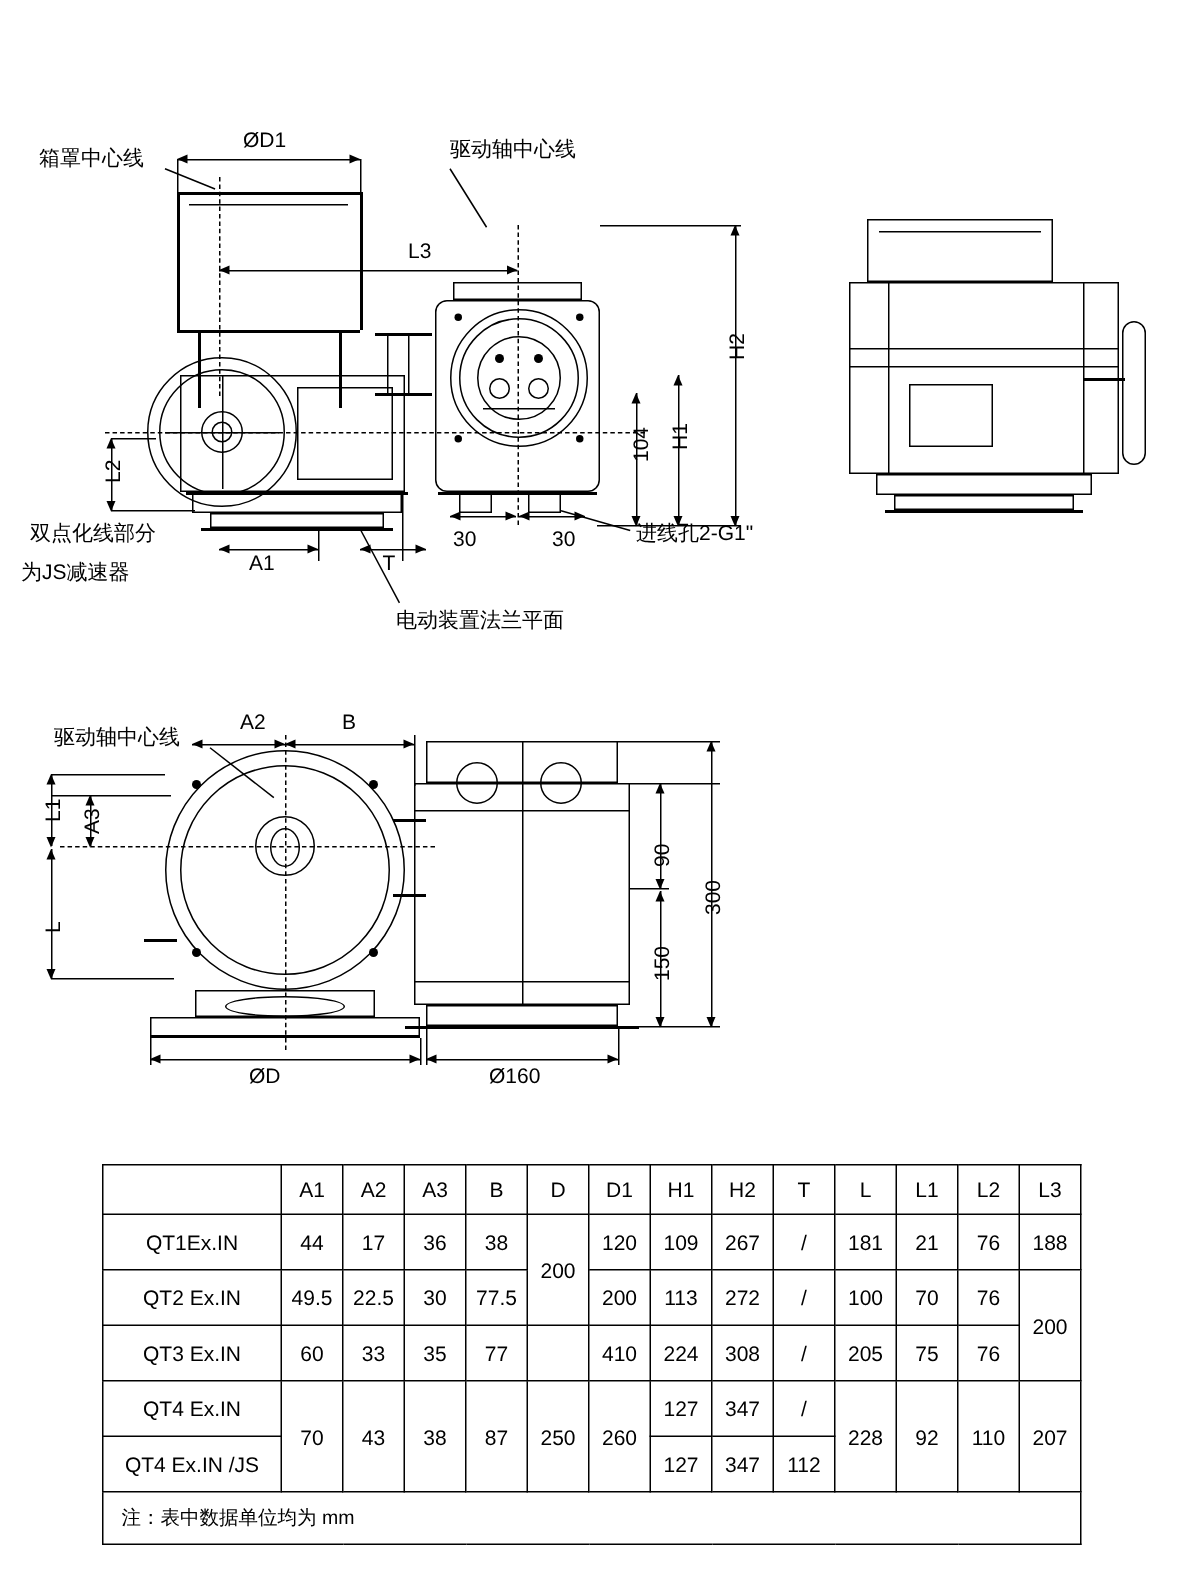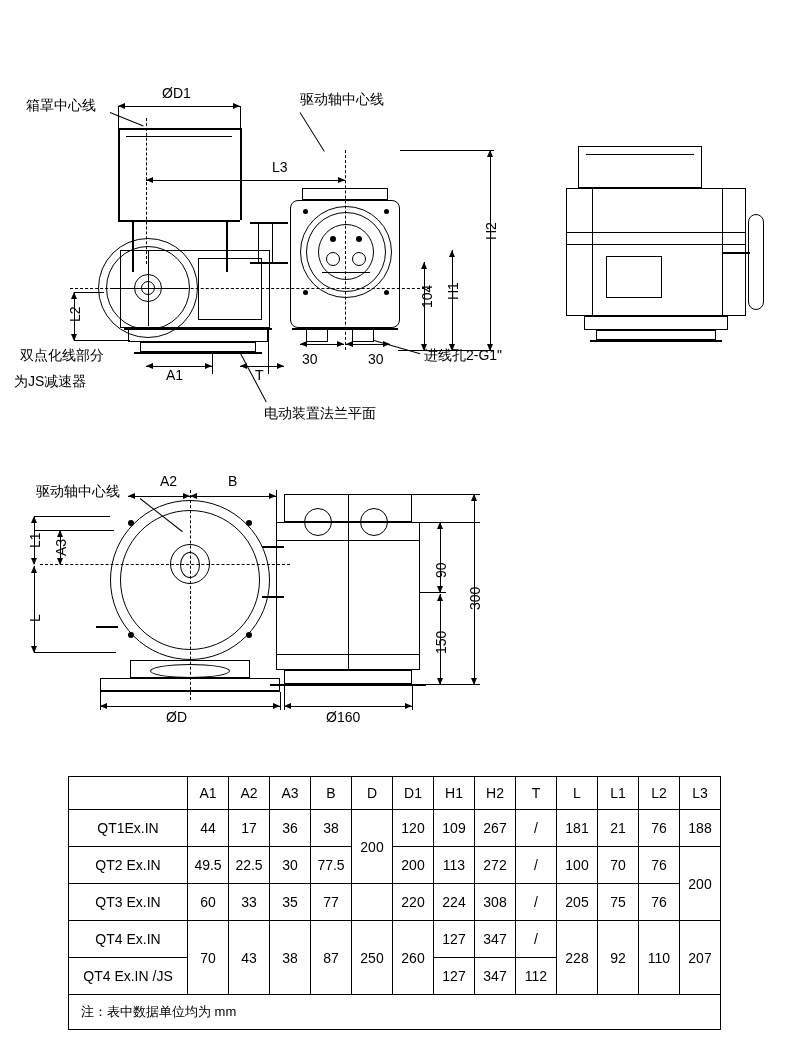--- a/index.html
+++ b/index.html
@@ -346,21 +346,21 @@
         <td class="c" rowspan="2">200</td>
       </tr>
 
       <tr>
         <td class="rowh">QT3 Ex.IN</td>
         <td class="c">60</td>
         <td class="c">33</td>
         <td class="c">35</td>
         <td class="c">77</td>
         <td class="c"></td>
-        <td class="c">220</td>
+        <td class="c">410</td>
         <td class="c">224</td>
         <td class="c">308</td>
         <td class="c">/</td>
         <td class="c">205</td>
         <td class="c">75</td>
         <td class="c">76</td>
       </tr>
 
       <tr>
         <td class="rowh">QT4 Ex.IN</td>

